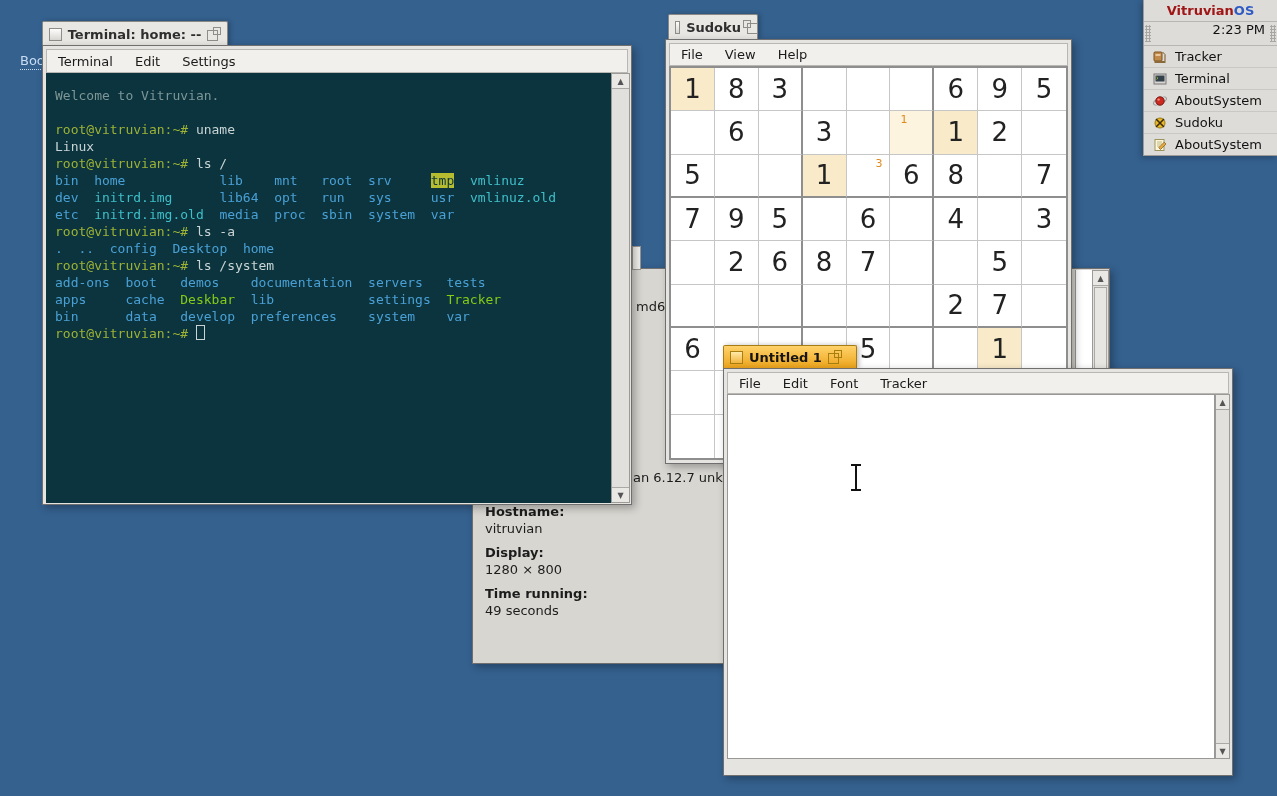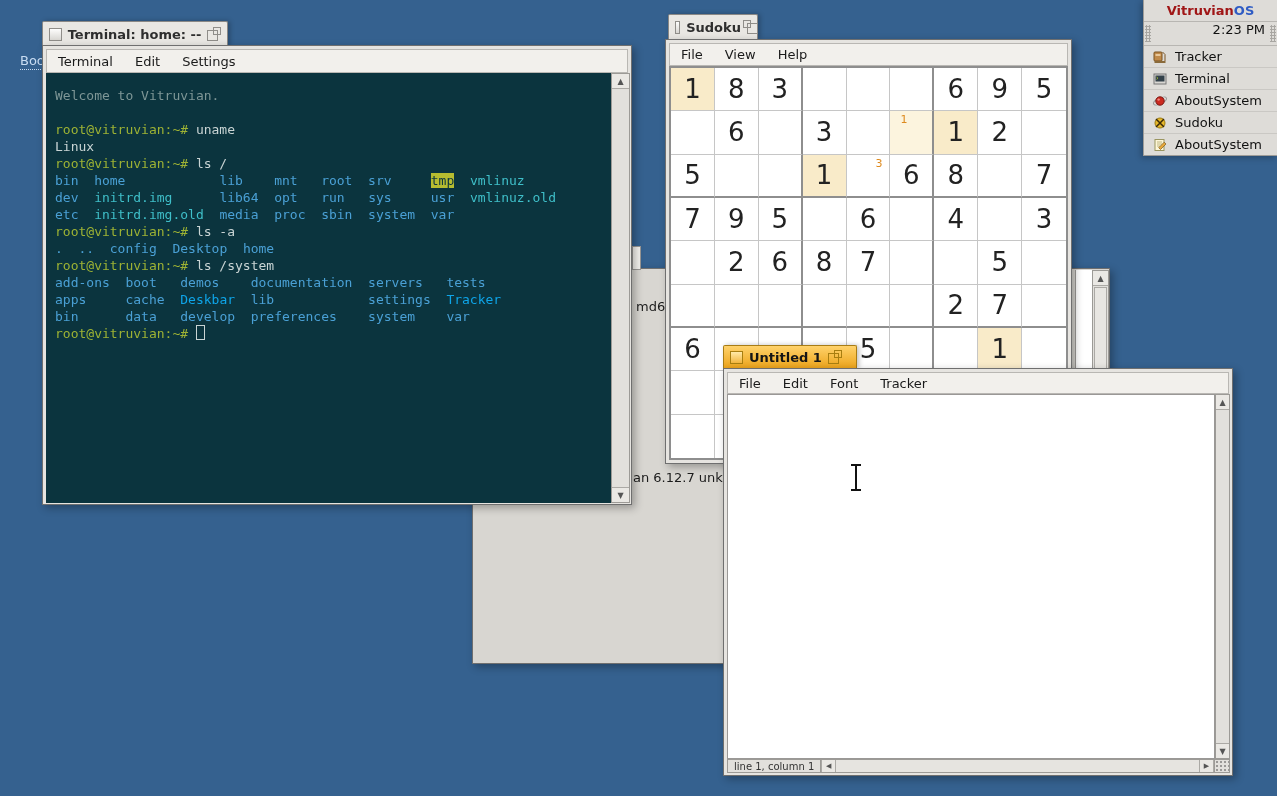--- a/index.html
+++ b/index.html
@@ -39,21 +39,21 @@
   
   #term-tab{left:42px;top:21px;width:186px;height:25px;z-index:3;}
   #term-win{left:42px;top:45px;width:590px;height:460px;z-index:3;}
   #term-menu{left:3px;top:3px;width:582px;height:24px;}
   #term-content{position:absolute;left:3px;top:27px;width:565px;height:430px;margin:0;
                 background:#0B343E;overflow:hidden;box-sizing:border-box;
                 font-family:"DejaVu Sans Mono","Liberation Mono",monospace;
                 font-size:13px;line-height:17px;padding:14px 0 0 9px;white-space:pre;}
   #term-sb{left:568px;top:27px;width:19px;height:430px;}
   .t-dim{color:#7E9696;} .t-t{color:#C9D4D4;margin-top:36px;} .t-p{color:#9DB234;}
-  .t-d{color:#4AA0D5;} .t-x{color:#0ea5e9;} .t-l{color:#3FBFC9;}
+  .t-d{color:#4AA0D5;} .t-x{color:#84cc16;} .t-l{color:#3FBFC9;}
   .t-tmp{background:#B6BC30;color:#0B343E;}
   .t-cur{display:inline-block;width:7px;height:13px;border:1px solid #C9D4D4;vertical-align:-2px;}
 
   
   #about-win{left:472px;top:268px;width:638px;height:396px;z-index:2;background:#D8D6D1;}
   .frag{position:absolute;font-size:13px;color:#1C1C1C;white-space:nowrap;}
   #frag-arch{left:163px;top:30px;}
   #frag-kernel{left:160px;top:201px;}
   .about-info{position:absolute;left:12px;top:226px;font-size:13px;color:#1C1C1C;}
   .about-info b{display:block;margin-top:9px;}
@@ -122,20 +122,28 @@
 </head>
 <body>
 
 <div id="desktop">
 
   <span id="desk-label">Boo</span>
 
   <div class="win" id="about-win">
     <span class="frag" id="frag-arch">md64</span>
     <span class="frag" id="frag-kernel">an 6.12.7 unknow</span>
+    <div class="about-info">
+      <b>Hostname:</b>
+      <span>vitruvian</span>
+      <b>Display:</b>
+      <span>1280 × 800</span>
+      <b>Time running:</b>
+      <span>49 seconds</span>
+    </div>
     <div id="about-credits"></div>
     <div class="sb" id="about-sb">
       <span class="sb-btn up">▲</span>
       <span class="sb-thumb"></span>
     </div>
   </div>
   <div id="win-notch"></div>
 
   <div class="tab" id="term-tab">
     <span class="closebox"></span>
@@ -274,27 +282,20 @@
         <span class="menu-item">File</span>
         <span class="menu-item">Edit</span>
         <span class="menu-item">Font</span>
         <span class="menu-item">Tracker</span>
       </div>
     <div id="se-text"></div>
     <div class="sb" id="se-vsb">
       <span class="sb-btn up">▲</span>
       <span class="sb-btn down">▼</span>
     </div>
-    <div id="se-status">
-      <span class="status-cell">line 1, column 1</span>
-      <span class="h-btn">◀</span>
-      <span class="h-track"></span>
-      <span class="h-btn">▶</span>
-      <span class="grip"></span>
-    </div>
   </div>
 
   <div id="deskbar">
     <div id="db-title">
       <span class="os1">Vitruvian</span>
         <span class="os2">OS</span>
     </div>
     <div id="db-tray">
       <span class="tray-handle"></span>
       <span id="db-time">2:23 PM</span>

